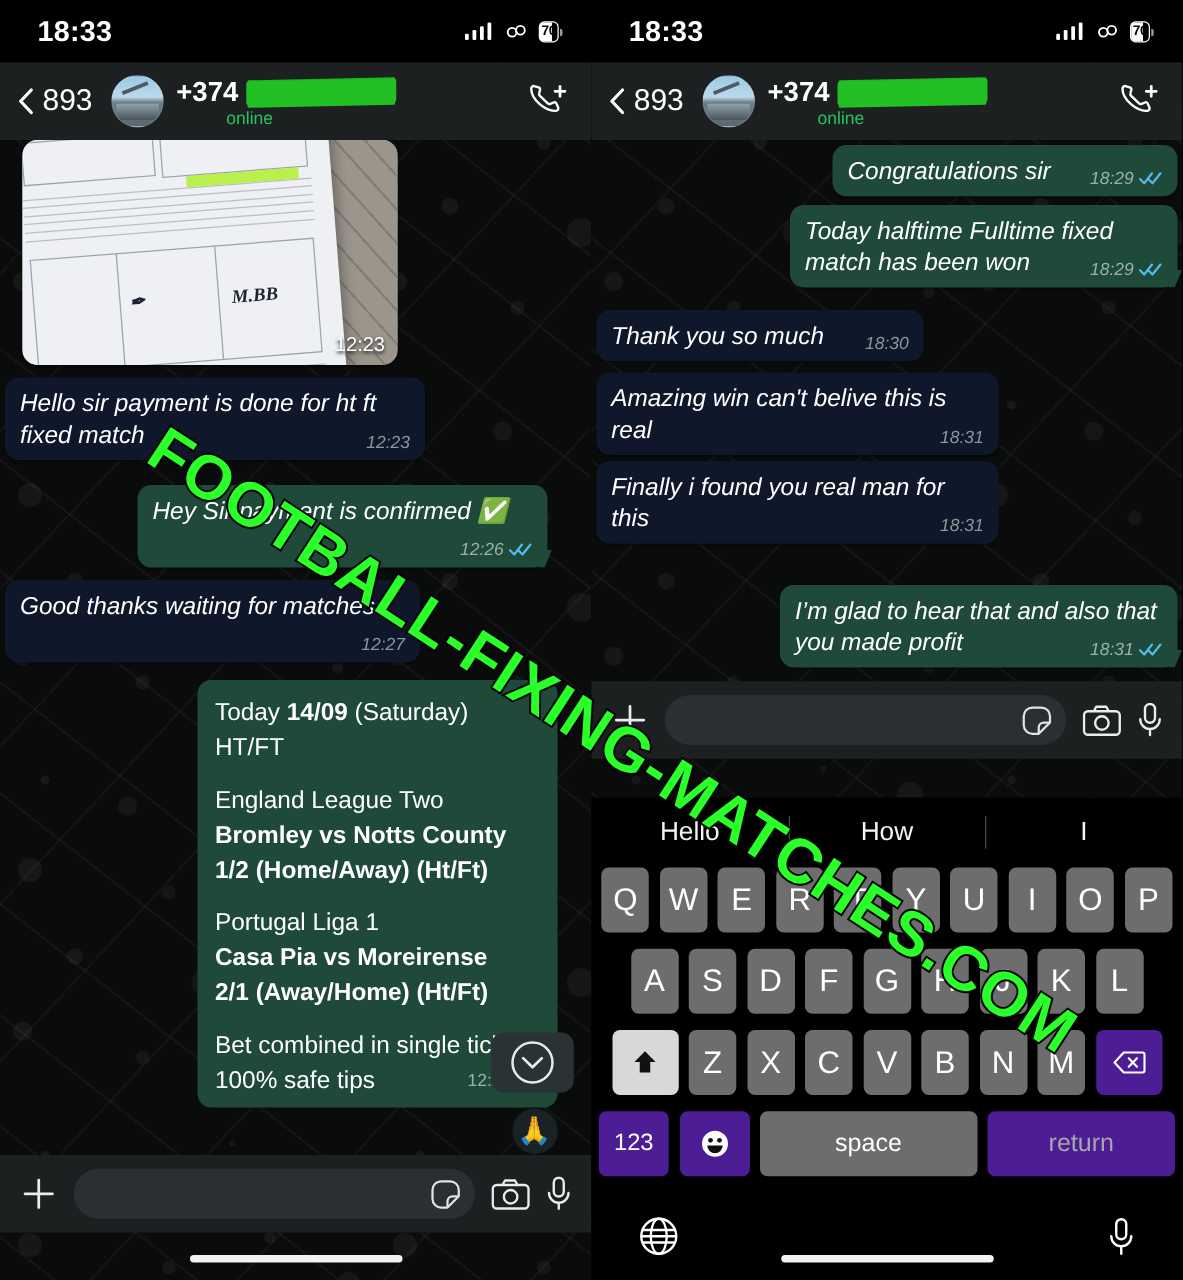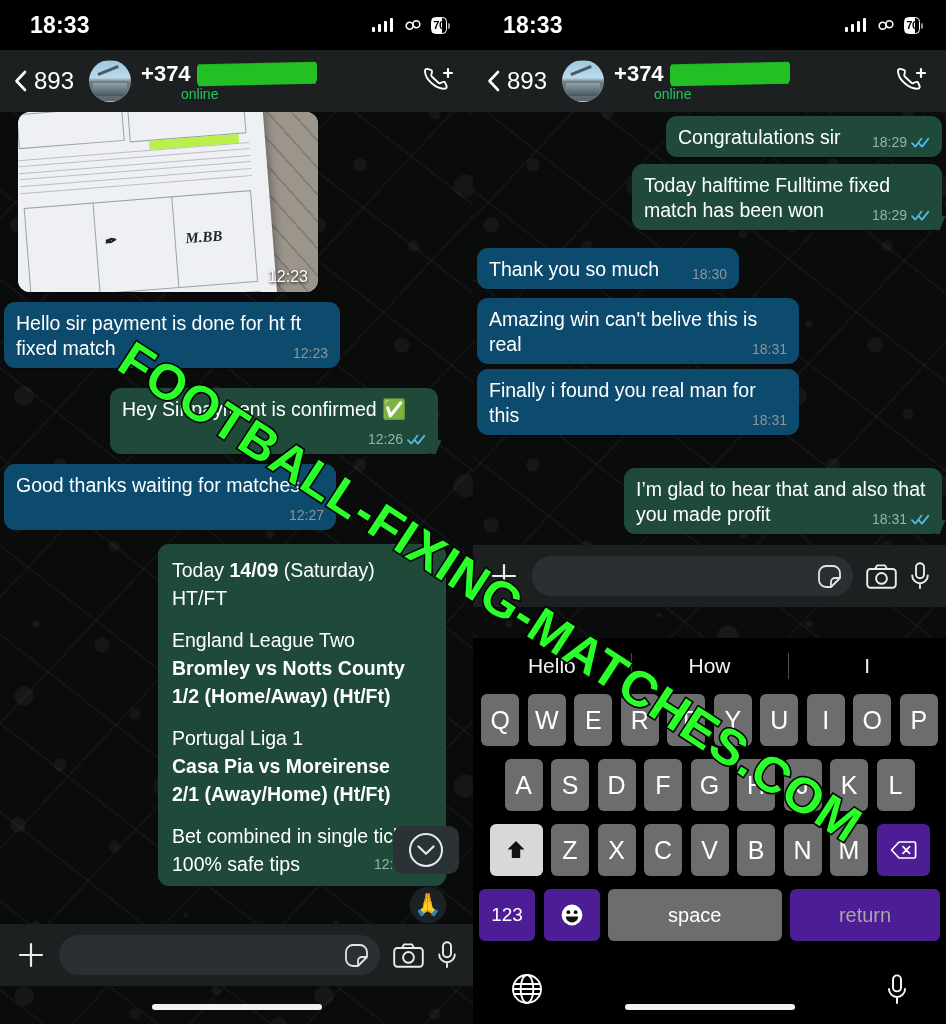--- a/index.html
+++ b/index.html
@@ -100,22 +100,23 @@
   .chatbody{ position:absolute; left:0; right:0; top:112px; bottom:0; z-index:4; }
   .msgs{ position:absolute; inset:0; padding:0 14px; }
 
   .bubble{
     position:absolute;
     border-radius:11px;
     padding:9px 12px 7px;
     font-size:19.5px; line-height:25px;
     box-shadow:0 1px 1px rgba(0,0,0,.35);
     max-width:370px;
-  }
-  .in{ background:#0c4a6e; }
+    font-style:italic;
+  }
+  .in{ background:#0f172a; }
   .out{ background:#1f4a3a; }
   .bubble .txt{ padding-right:2px; }
   .meta{ float:right; display:inline-flex; align-items:center; gap:4px;
     font-size:14px; color:#9bb0ad; margin-left:10px; position:relative; top:5px; }
   .in .meta{ color:#8d9698; }
   .ticks{ width:19px; height:13px; }
 
   .tail-out{ position:absolute; right:-7px; bottom:0; width:14px; height:14px; overflow:hidden; }
   .tail-out::before{ content:""; position:absolute; right:6px; bottom:0; width:16px; height:16px;
     background:#1f4a3a; border-radius:0 0 0 14px; transform:skewX(-22deg); }

